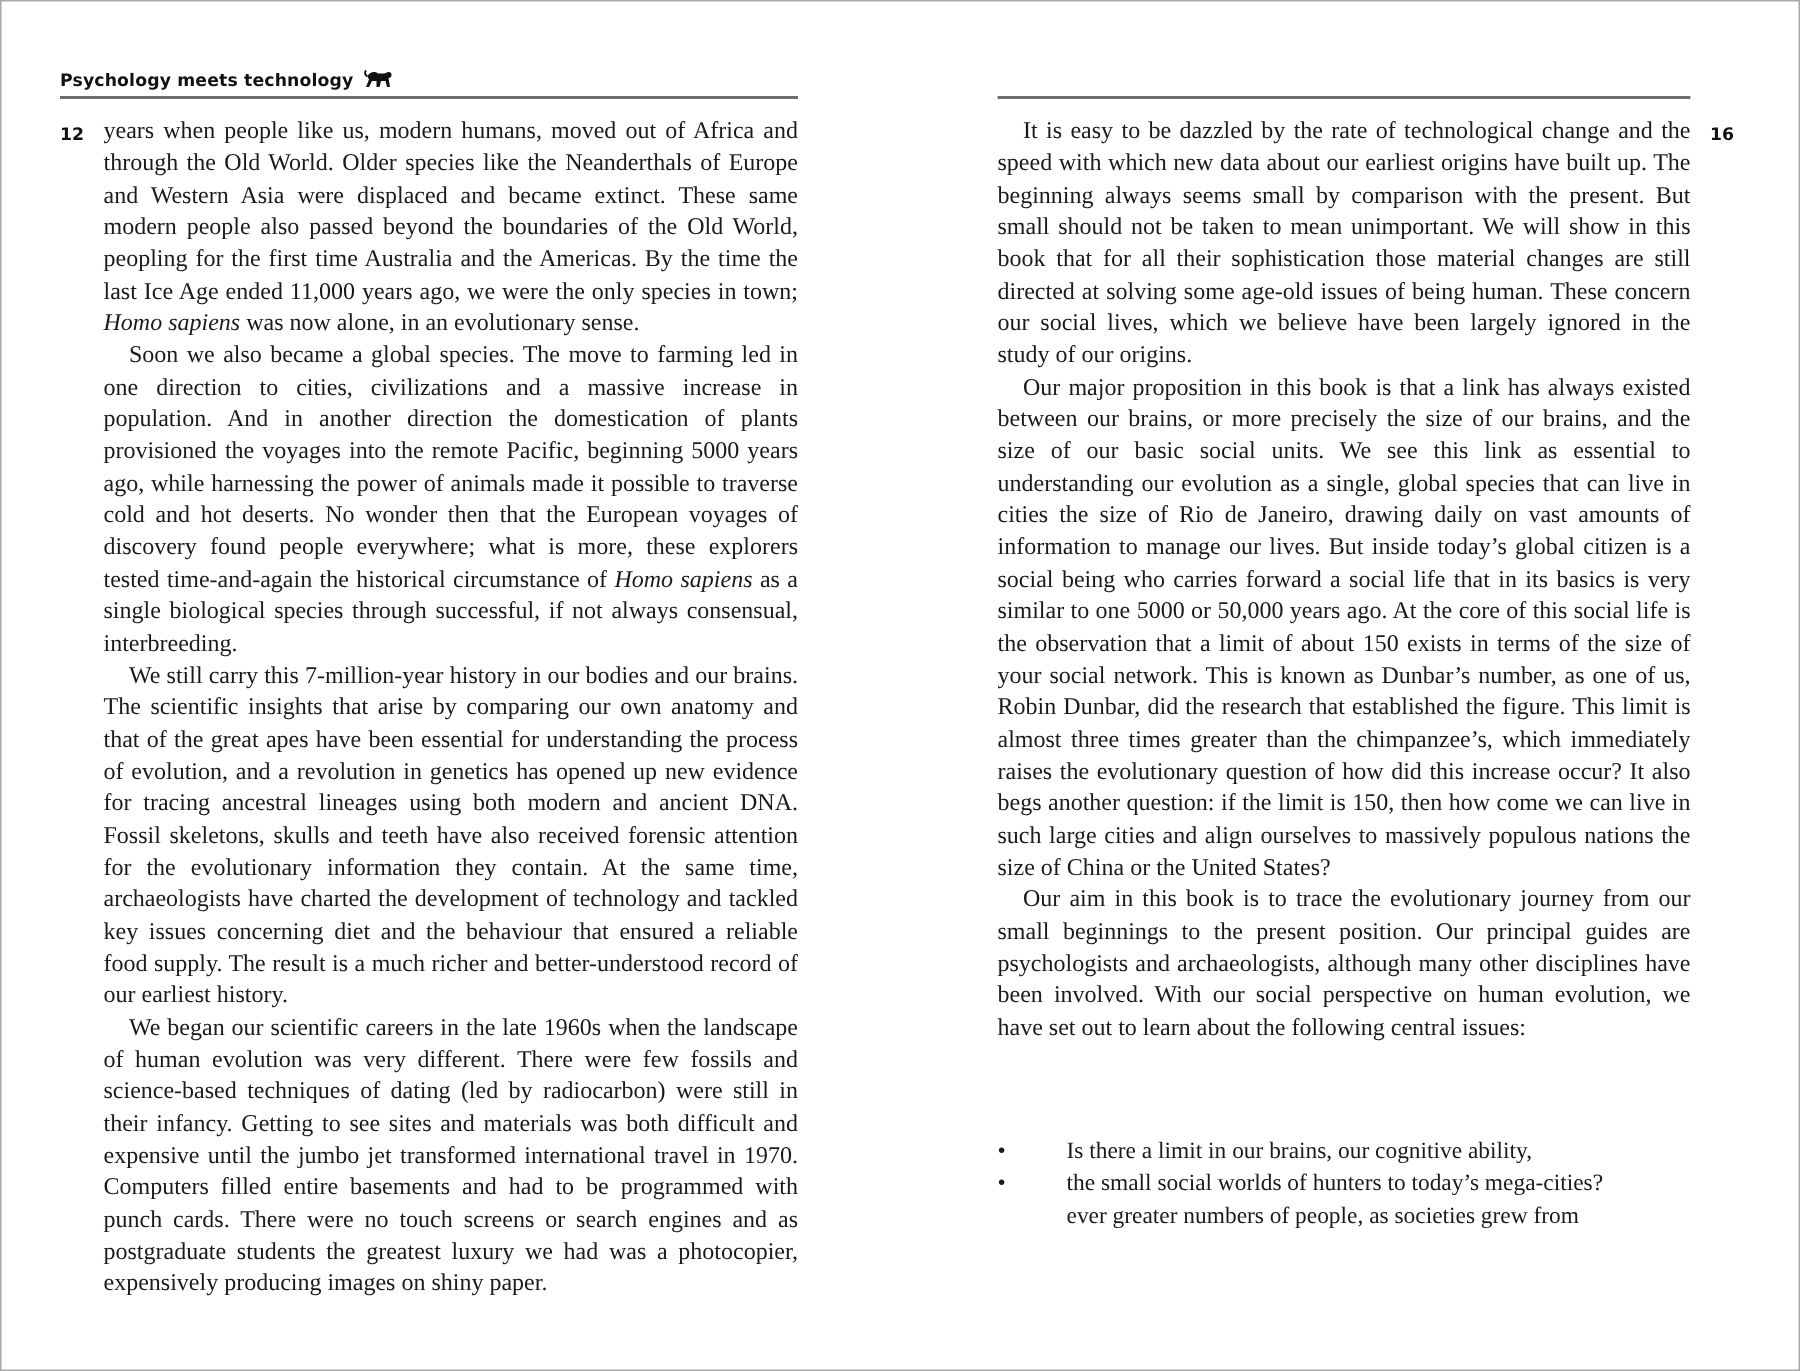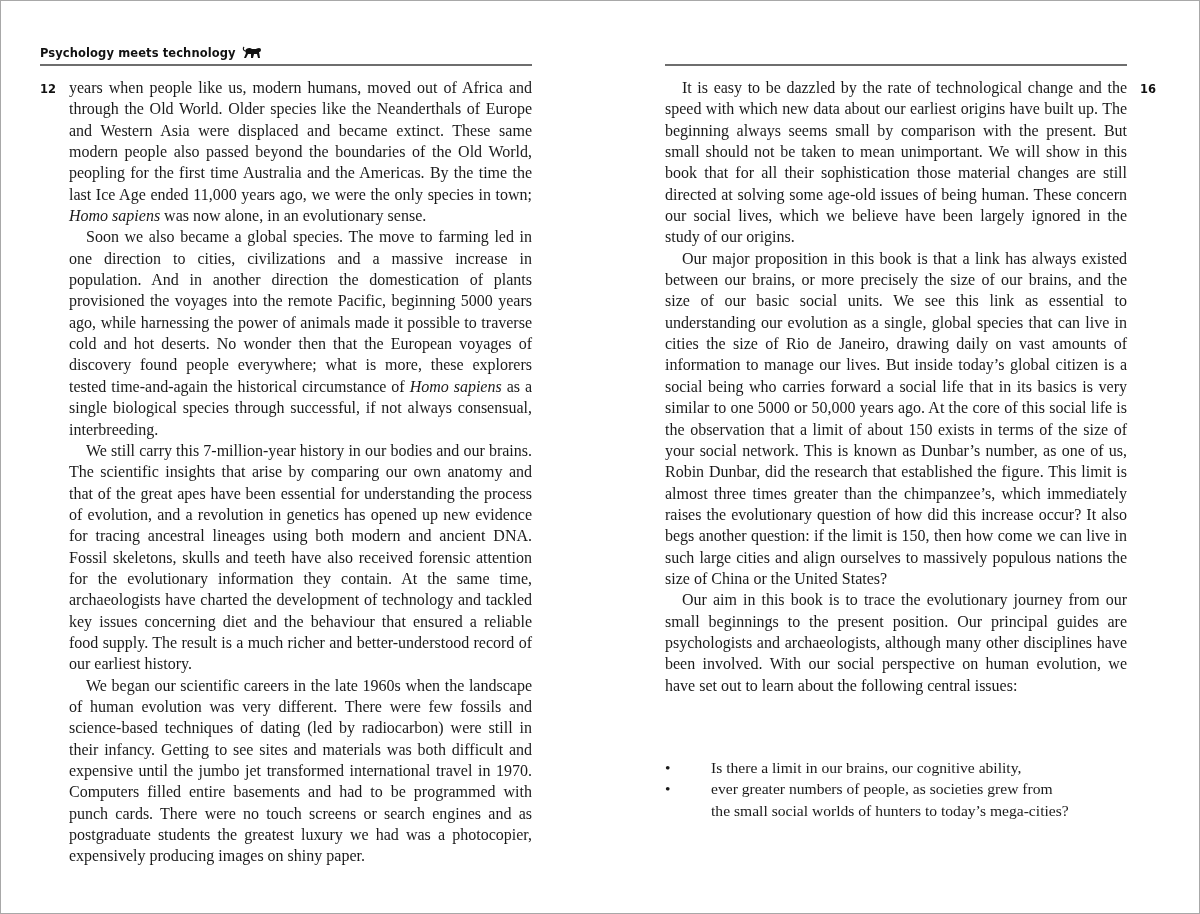--- a/index.html
+++ b/index.html
@@ -89,17 +89,17 @@
       <p class="indent"><span>Our major proposition in this book is that a link has always existed between our brains, or more precisely the size of our brains, and the size of our basic social units. We see this link as essential to understanding our evolution as a single, global species that can live in cities the size of Rio de Janeiro, drawing daily on vast amounts of information to manage our lives. But inside today’s global citizen is a social being who carries forward a social life that in its basics is very similar to one 5000 or 50,000 years ago. At the core of this social life is the observation that a limit of about 150 exists in terms of the size of your social network. This is known as Dunbar’s number, as one of us, Robin Dunbar, did the research that established the figure. This limit is almost three times greater than the chimpanzee’s, which immediately raises the evolu­tionary question of how did this increase occur? It also begs another question: if the limit is 150, then how come we can live in such large cities and align ourselves to massively populous nations the size of China or the United States?</span></p>
       <p class="indent"><span>Our aim in this book is to trace the evolutionary journey from our small beginnings to the present position. Our principal guides are psychologists and archaeologists, although many other disciplines have been involved. With our social perspective on human evolution, we have set out to learn about the following central issues:</span></p>
     </div>
   <ul class="bullets" id="bullet-list">
       <li>
         <span class="bullet-dot">•</span>
         <span class="line">Is there a limit in our brains, our cognitive ability,</span>
       </li>
       <li>
         <span class="bullet-dot">•</span>
+        <span class="line">the small social worlds of hunters to today’s mega-cities?</span>
         <span class="line">ever greater numbers of people, as societies grew from</span>
-        <span class="line">the small social worlds of hunters to today’s mega-cities?</span>
       </li>
     </ul>
 </div>
 
 </body></html>

